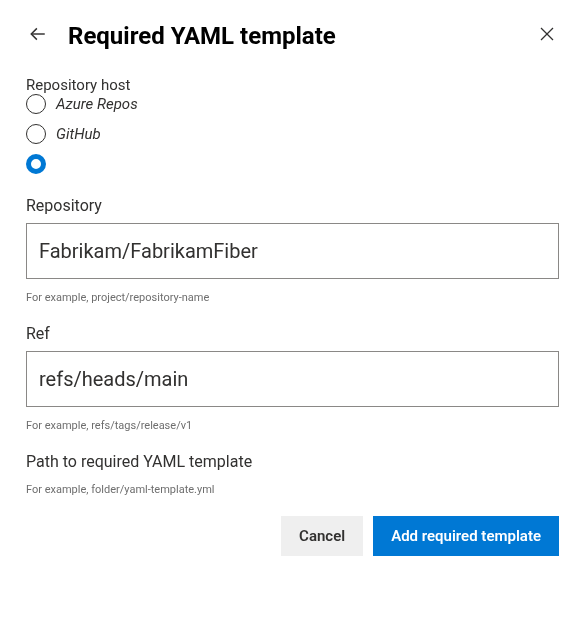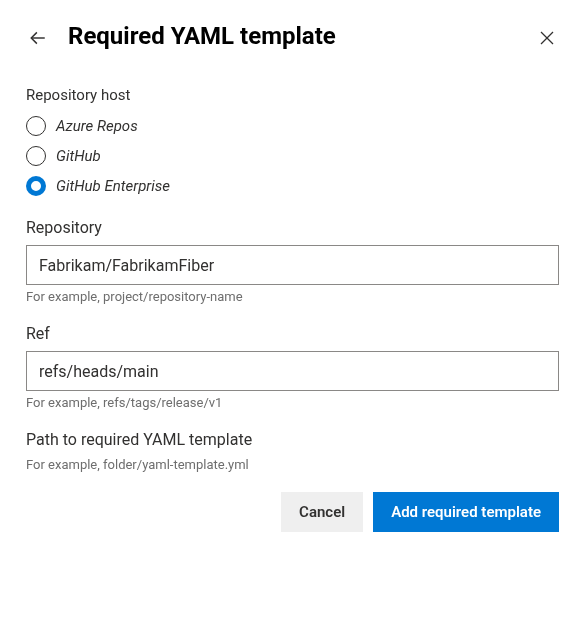--- a/index.html
+++ b/index.html
@@ -10,22 +10,22 @@
     body {
       font-family: -apple-system, BlinkMacSystemFont, "Segoe UI", Roboto, Helvetica, Arial, sans-serif;
       background: #fff;
       width: 585px;
       height: 641px;
       padding: 22px 26px;
       color: #323130;
     }
     .header {
       display: flex;
-      align-items: flex-end;
-      margin-bottom: 36px;
+      align-items: flex-start;
+      margin-bottom: 26px;
     }
     .back-btn {
       width: 24px;
       height: 24px;
       display: flex;
       align-items: center;
       justify-content: center;
       cursor: pointer;
       margin-right: 18px;
     }
@@ -47,21 +47,21 @@
       justify-content: center;
       cursor: pointer;
     }
     .close-btn svg {
       width: 14px;
       height: 14px;
     }
     .section-label {
       font-size: 15px;
       color: #323130;
-      margin-bottom: 12px;
+      margin-bottom: 0;
     }
     .radio-group {
       margin-bottom: 22px;
     }
     .radio-item {
       display: flex;
       align-items: center;
       margin-bottom: 10px;
       cursor: pointer;
     }
@@ -87,36 +87,36 @@
     .field-group {
       margin-bottom: 20px;
     }
     .field-label {
       font-size: 16px;
       color: #323130;
       margin-bottom: 8px;
     }
     .text-input {
       width: 100%;
-      height: 40px;
+      height: 56px;
       border: 1px solid #8a8886;
       padding: 0 12px;
-      font-size: 16px;
+      font-size: 20px;
       color: #323130;
       outline: none;
       font-family: inherit;
     }
     .text-input.focused {
       border: 2px solid #0078d4;
       padding: 0 11px;
     }
     .help-text {
-      font-size: 13px;
+      font-size: 11px;
       color: #6e6e6e;
-      margin-top: 4px;
+      margin-top: 12px;
     }
     .button-row {
       display: flex;
       justify-content: flex-end;
       gap: 10px;
       margin-top: 18px;
     }
     .btn {
       height: 40px;
       padding: 0 18px;
@@ -160,21 +160,20 @@
   <div class="radio-item">
     <div class="radio-circle"></div>
     <span class="radio-label">Azure Repos</span>
   </div>
   <div class="radio-item">
     <div class="radio-circle"></div>
     <span class="radio-label">GitHub</span>
   </div>
   <div class="radio-item">
     <div class="radio-circle selected"></div>
-    <span class="radio-label">GitHub Enterprise</span>
   </div>
 </div>
 
 <div class="field-group">
   <div class="field-label">Repository</div>
   <input type="text" class="text-input" value="Fabrikam/FabrikamFiber" style="">
   <div class="help-text">For example, project/repository-name</div>
 </div>
 
 <div class="field-group">

